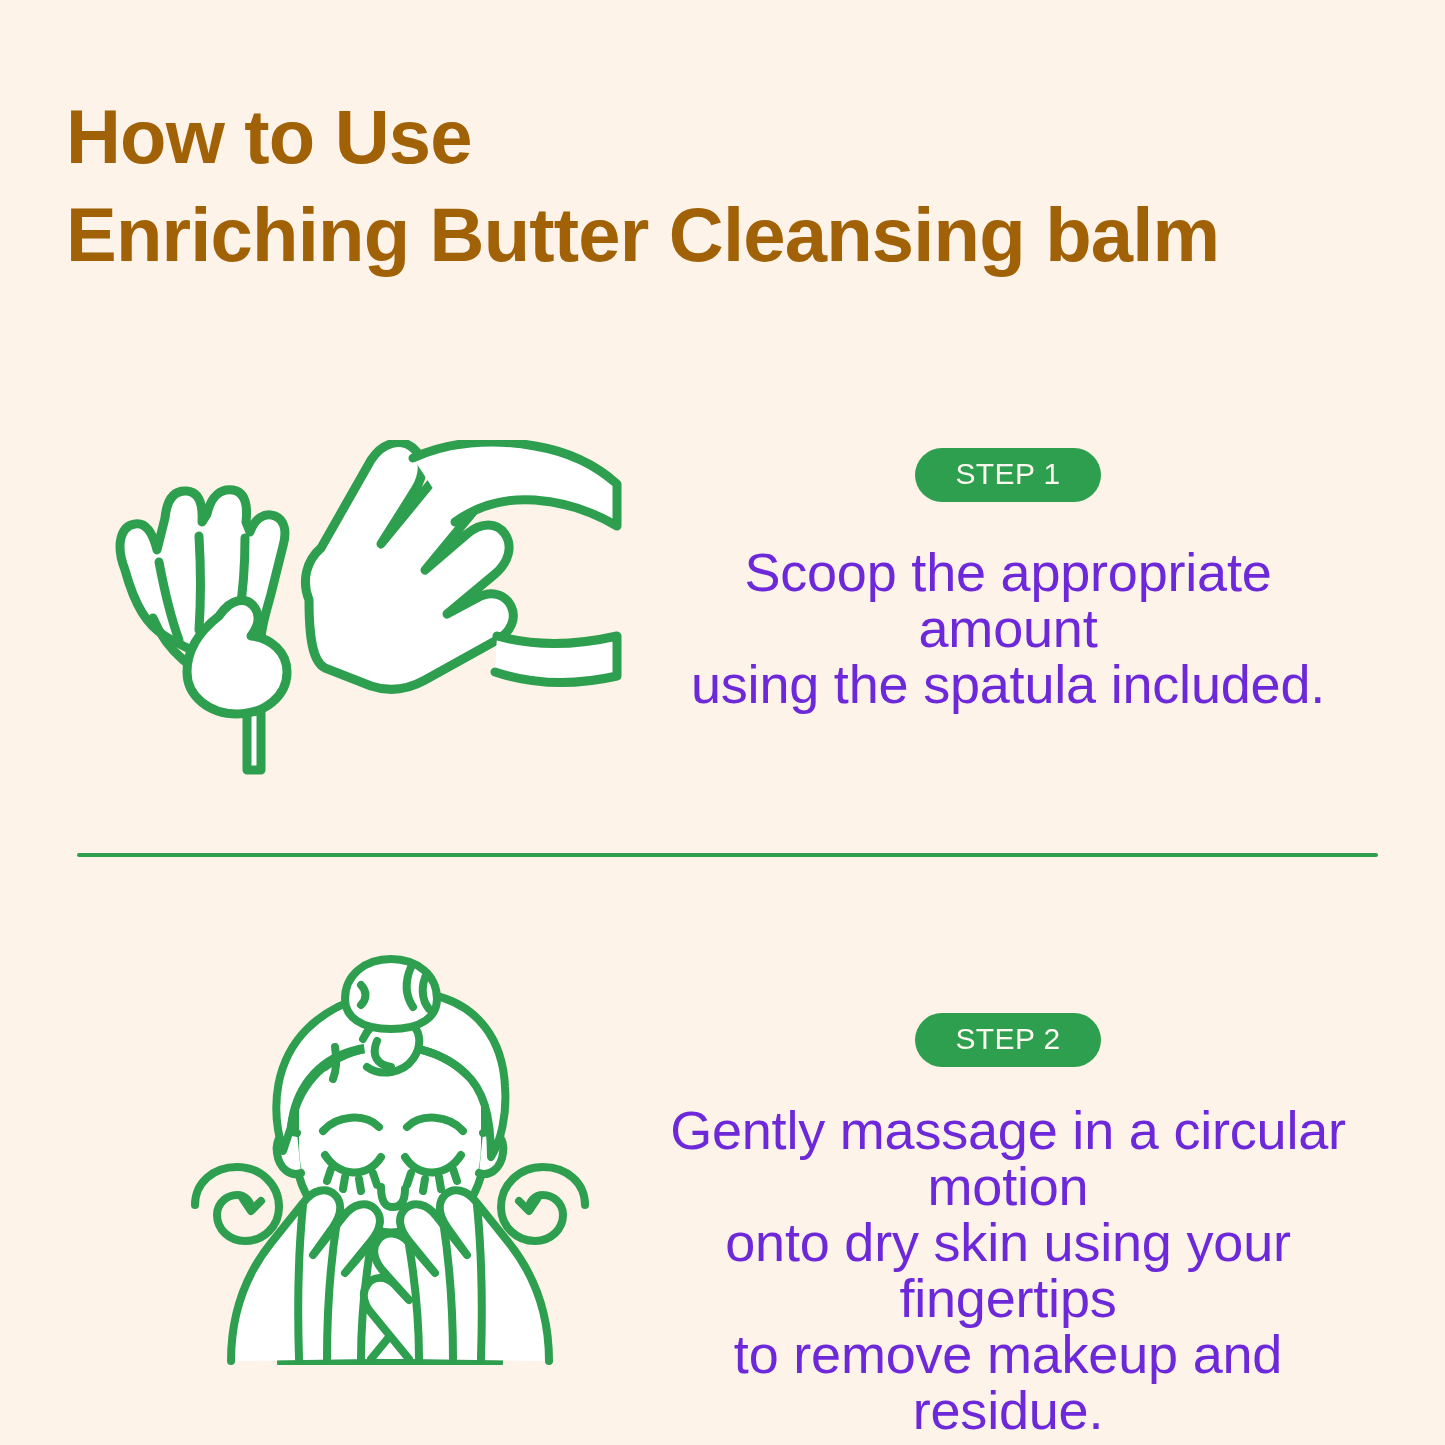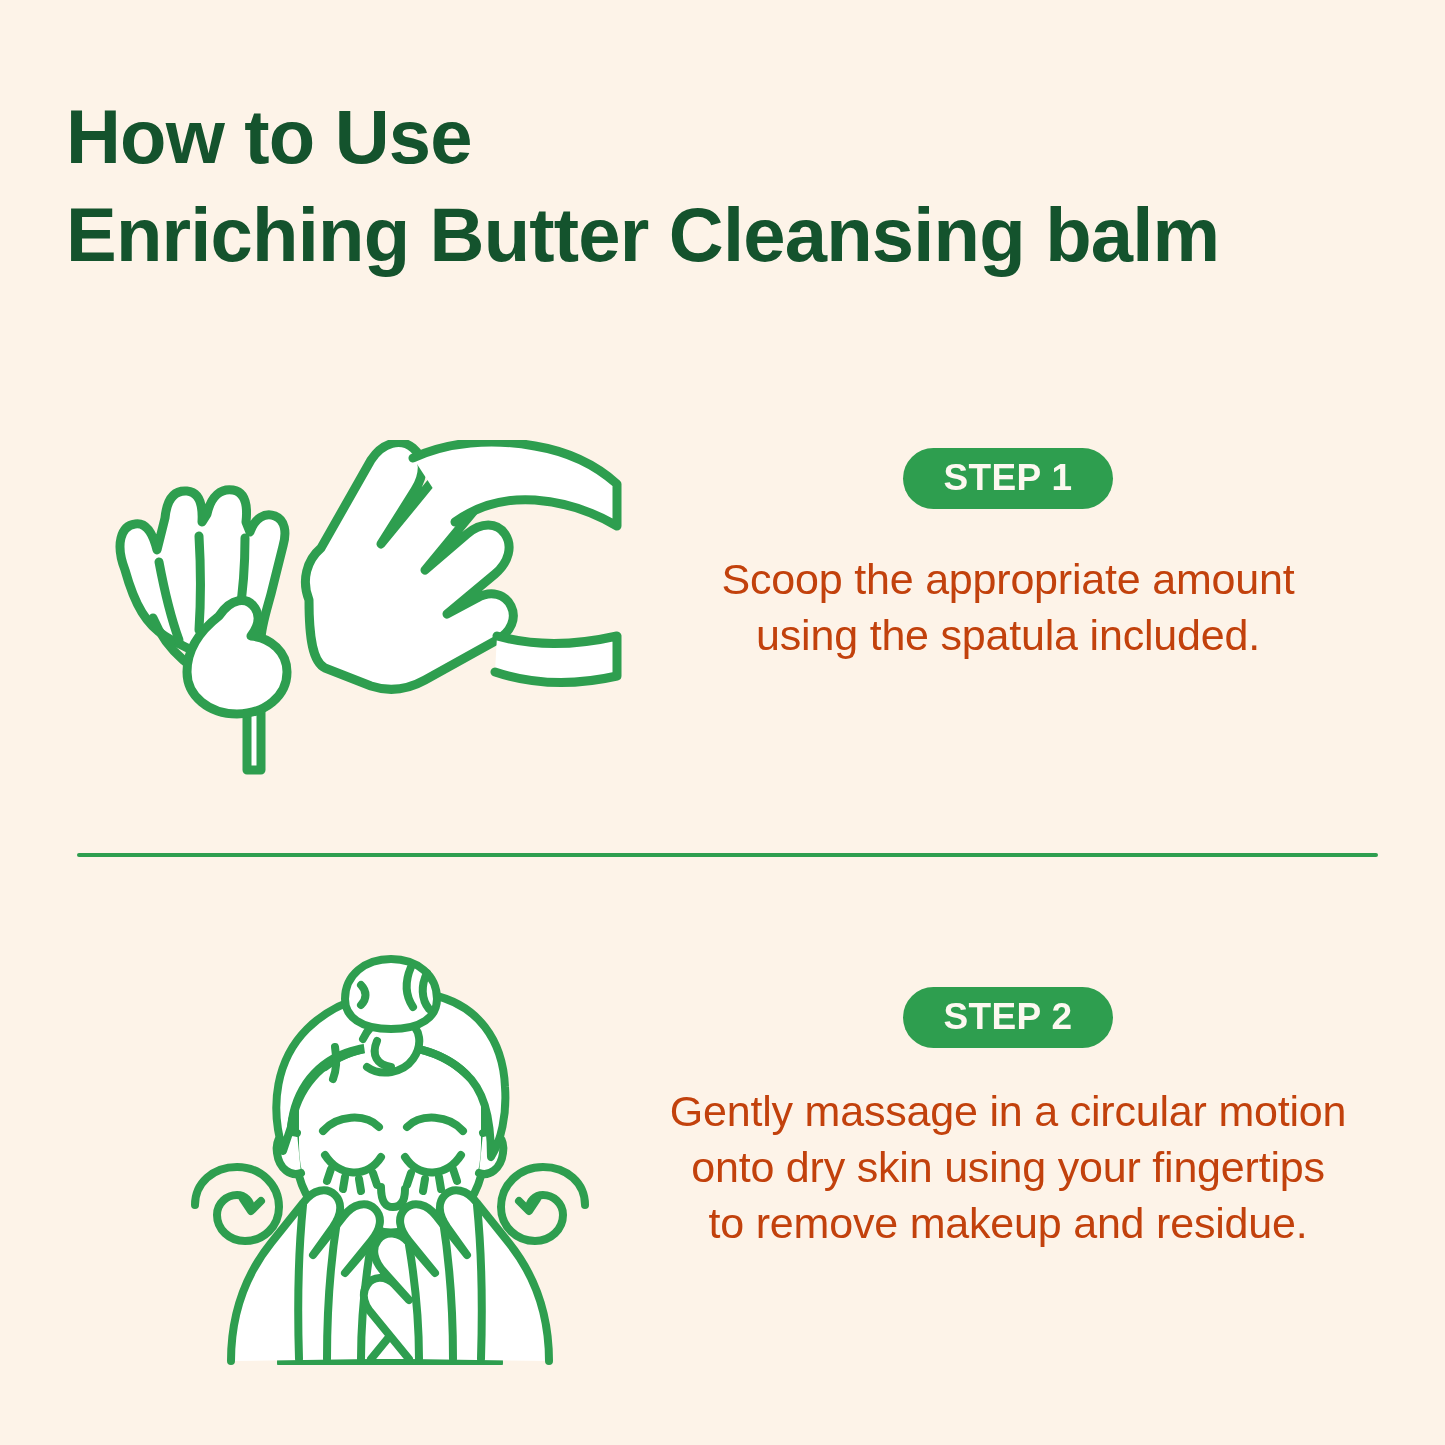--- a/index.html
+++ b/index.html
@@ -21,21 +21,21 @@
     height: 1445px;
     background: #FDF3E8;
   }
 
   
   .heading {
     position: absolute;
     left: 66px;
     top: 88px;
     width: 1330px;
-    color: #14532d;
+    color: #a16207;
     font-size: 76px;
     line-height: 98px;
     font-weight: 700;
     letter-spacing: -0.8px;
     white-space: pre-line;
   }
 
   
   .divider {
     position: absolute;
@@ -61,38 +61,38 @@
     display: block;
   }
   #step-1 .illustration { left: 95px;  top: 10px;  width: 530px; height: 360px; }
   #step-2 .illustration { left: 185px; top: 10px;  width: 410px; height: 410px; }
 
   .step-text-col {
     position: absolute;
     text-align: center;
   }
   #step-1 .step-text-col { left: 648px; top: 18px;  width: 720px; }
-  #step-2 .step-text-col { left: 648px; top: 42px;  width: 720px; }
+  #step-2 .step-text-col { left: 648px; top: 68px;  width: 720px; }
 
   .badge {
     display: inline-block;
     background: #2E9E4F;
     color: #FDF8F0;
     border-radius: 999px;
     padding: 11px 40px 13px 40px;
-    font-size: 37px;
-    font-weight: 700;
+    font-size: 30px;
+    font-weight: 400;
     letter-spacing: 0.4px;
     line-height: 1;
   }
 
   .step-desc {
     margin-top: 42px;
-    color: #c2410c;
-    font-size: 43px;
+    color: #6d28d9;
+    font-size: 54px;
     line-height: 56px;
     font-weight: 400;
     letter-spacing: -0.2px;
     white-space: pre-line;
   }
   #step-2 .step-desc { margin-top: 35px; }
 </style>
 </head>
 <body>
 

